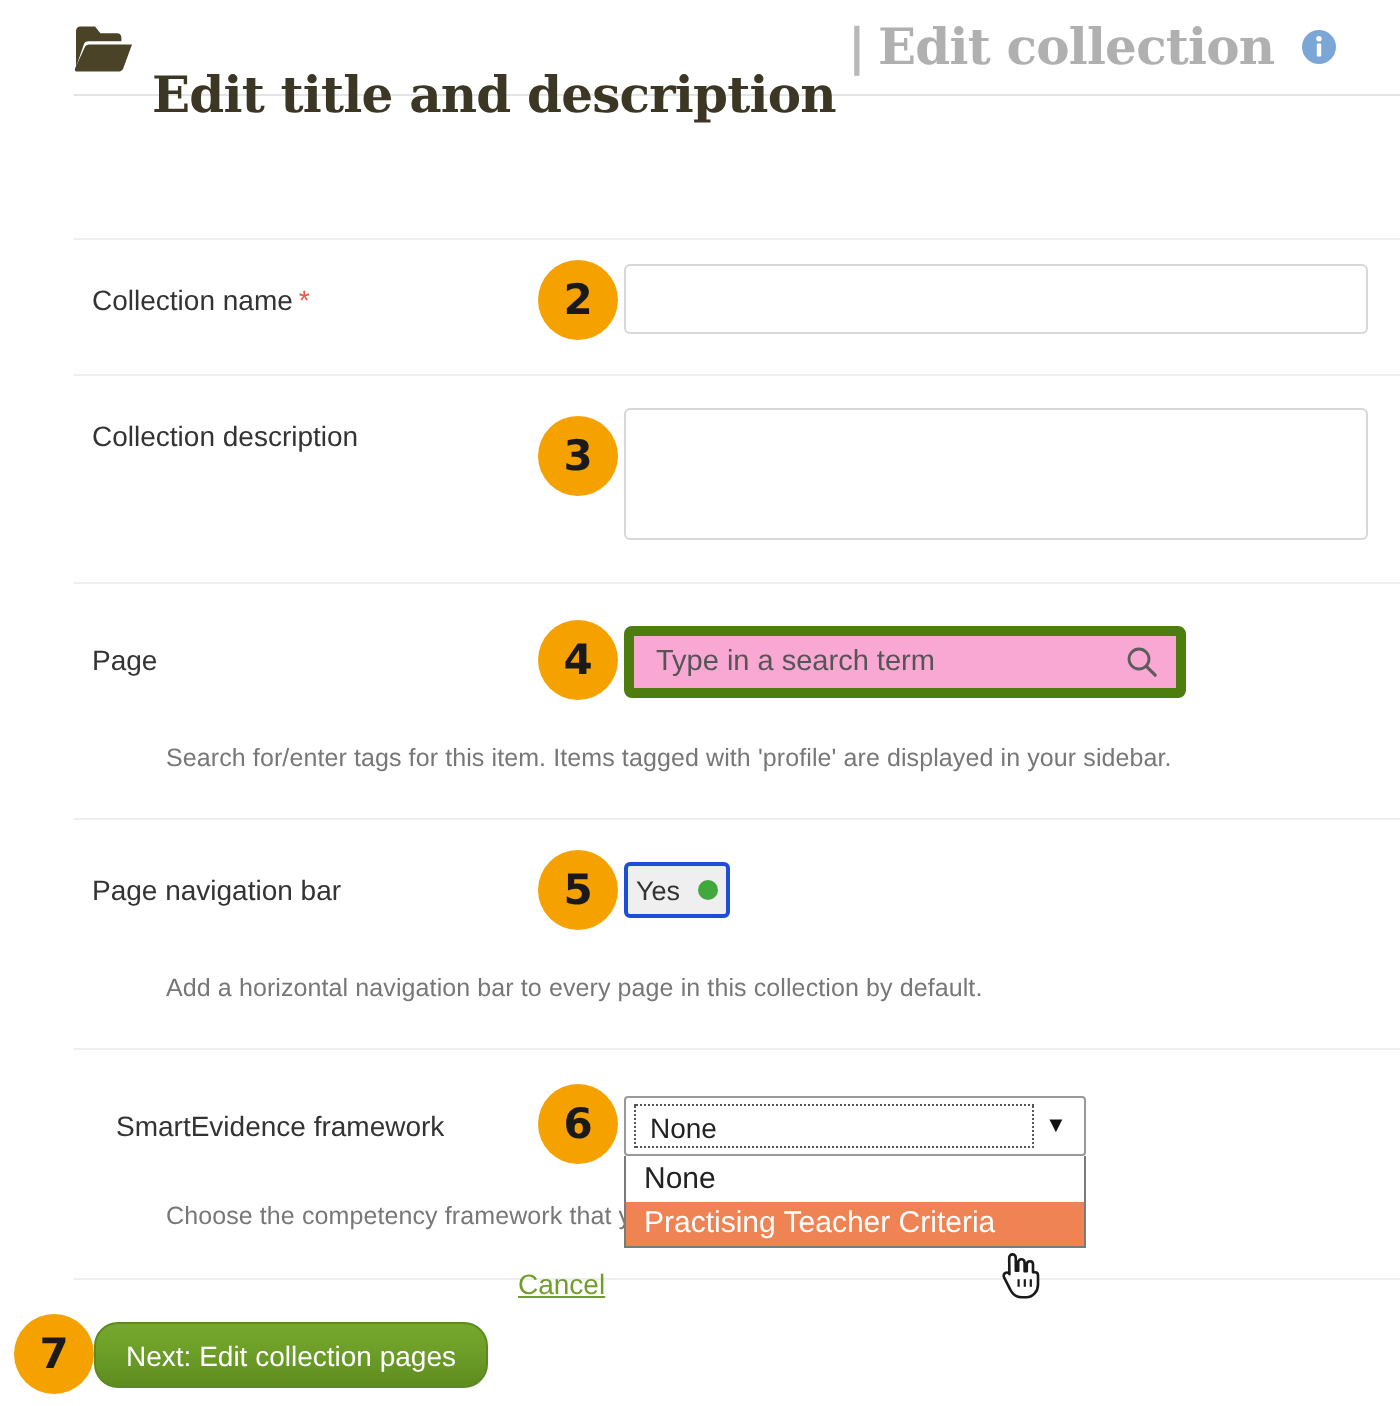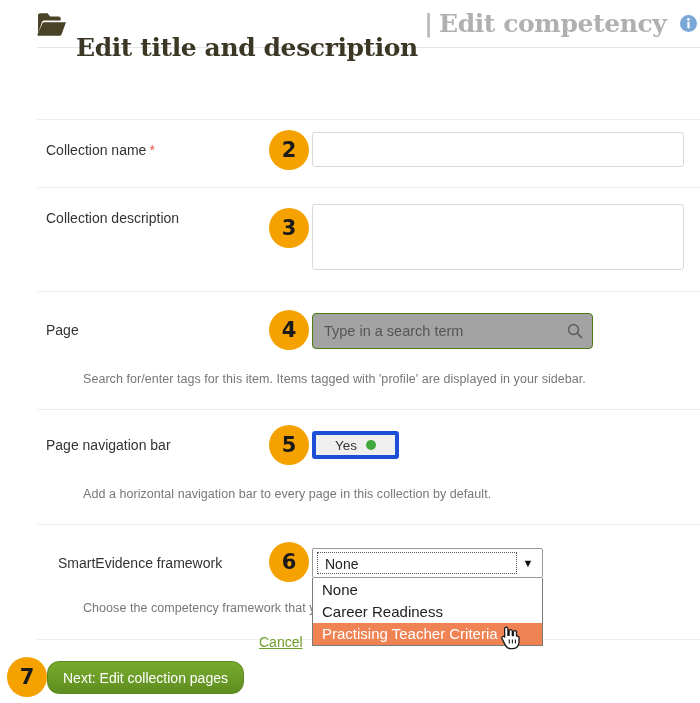--- a/index.html
+++ b/index.html
@@ -144,23 +144,23 @@
     font-size: 14px;
     color: #333;
     padding: 6px 10px;
     outline: none;
   }
 
   
   .tag-search-wrap {
     position: absolute;
     width: 281px; height: 36px;
-    border: 1px solid #4d7c0f;
+    border: 5px solid #4d7c0f;
     border-radius: 4px;
-    background: #a3a3a3;
+    background: #f9a8d4;
     display: flex;
     align-items: center;
   }
   .tag-search-input {
     border: none;
     outline: none;
     background: transparent;
     flex: 1 1 auto;
     font-family: "Liberation Sans", sans-serif;
     font-size: 14.5px;
@@ -175,25 +175,25 @@
     background: transparent;
     border: none;
     cursor: pointer;
   }
 
   
   .toggle-switch {
     position: absolute;
     height: 28px;
     background: #efefef;
-    border: 4px solid #1d4ed8;
+    border: 2px solid #1d4ed8;
     border-radius: 3px;
     display: flex;
     align-items: center;
-    padding: 0 19px;
+    padding: 0 4px;
     cursor: pointer;
     gap: 9px;
   }
   .toggle-label {
     font-size: 13.5px;
     color: #333;
   }
   .toggle-dot {
     width: 10px; height: 10px;
     border-radius: 50%;
@@ -289,21 +289,21 @@
 
 <div id="page">
 
   <div class="page-header">
     <svg class="folder-icon" viewBox="0 0 30 26">
       <path d="M1 4.5 C1 3 2 2.2 3.2 2.2 L10.5 2.2 L13.2 5.6 L21.5 5.6 C22.8 5.6 23.7 6.4 23.7 7.7 L23.7 9.6 L7.2 9.6 C6.1 9.6 5.2 10.2 4.9 11.2 L1 22.5 Z" fill="#4a4327"></path>
       <path d="M7.6 11.2 L29 11.2 L24.6 23.2 C24.2 24.2 23.3 24.8 22.2 24.8 L1.6 24.8 C0.7 24.8 0.2 24 0.5 23.2 L5.4 12.6 C5.8 11.7 6.6 11.2 7.6 11.2 Z" fill="#4a4327"></path>
     </svg>
     <span class="title-main">Edit title and description</span>
     <span class="title-sep">|</span>
-    <span class="title-sub">Edit competency</span>
+    <span class="title-sub">Edit collection</span>
     <svg class="info-icon" viewBox="0 0 17 17">
       <circle cx="8.5" cy="8.5" r="8.5" fill="#7ba7d7"></circle>
       <rect x="7.4" y="6.8" width="2.2" height="6.4" rx="0.5" fill="#ffffff"></rect>
       <circle cx="8.5" cy="4.4" r="1.35" fill="#ffffff"></circle>
     </svg>
   </div>
 
 
   <div class="divider" style="top:119px;"></div>
 
@@ -360,21 +360,20 @@
   </div>
   <div class="step-badge" style="left:269px; top:542px;">6</div>
 
   <div class="select-box" style="left:312px; top:548px;">
     <span class="select-value">None</span>
     <span class="select-arrow">▼</span>
   </div>
 
   <div class="select-dropdown" style="left:312px; top:578px;">
     <div class="dropdown-option">None</div>
-    <div class="dropdown-option">Career Readiness</div>
     <div class="dropdown-option selected">Practising Teacher Criteria</div>
   </div>
 
   <svg class="cursor-hand" style="left:500px; top:626px;" viewBox="0 0 20 24">
     <path d="M6.2 1.2 C7.2 1.2 7.9 2 7.9 3 L7.9 9.4 L9.1 9.4 L9.1 5.2 C9.1 4.3 9.8 3.6 10.7 3.6 C11.6 3.6 12.3 4.3 12.3 5.2 L12.3 9.6 L13.4 9.6 L13.4 6.1 C13.4 5.2 14.1 4.6 15 4.6 C15.9 4.6 16.5 5.2 16.5 6.1 L16.5 10.1 L17.5 10.1 C18.4 10.1 19 10.8 19 11.6 L19 16.2 C19 19.7 16.5 22.6 13.2 22.6 L10.7 22.6 C8 22.6 6.2 21 5.2 18.9 L2 12.6 C1.6 11.8 1.9 10.9 2.7 10.5 C3.4 10.1 4.3 10.4 4.7 11.1 L4.6 3 C4.6 2 5.3 1.2 6.2 1.2 Z" fill="#ffffff" stroke="#1a1a1a" stroke-width="1.3" stroke-linejoin="round"></path>
     <line x1="9.3" y1="13.6" x2="9.3" y2="17.4" stroke="#1a1a1a" stroke-width="1.1"></line>
     <line x1="12.4" y1="13.6" x2="12.4" y2="17.4" stroke="#1a1a1a" stroke-width="1.1"></line>
     <line x1="15.4" y1="13.6" x2="15.4" y2="17.4" stroke="#1a1a1a" stroke-width="1.1"></line>
   </svg>
 

